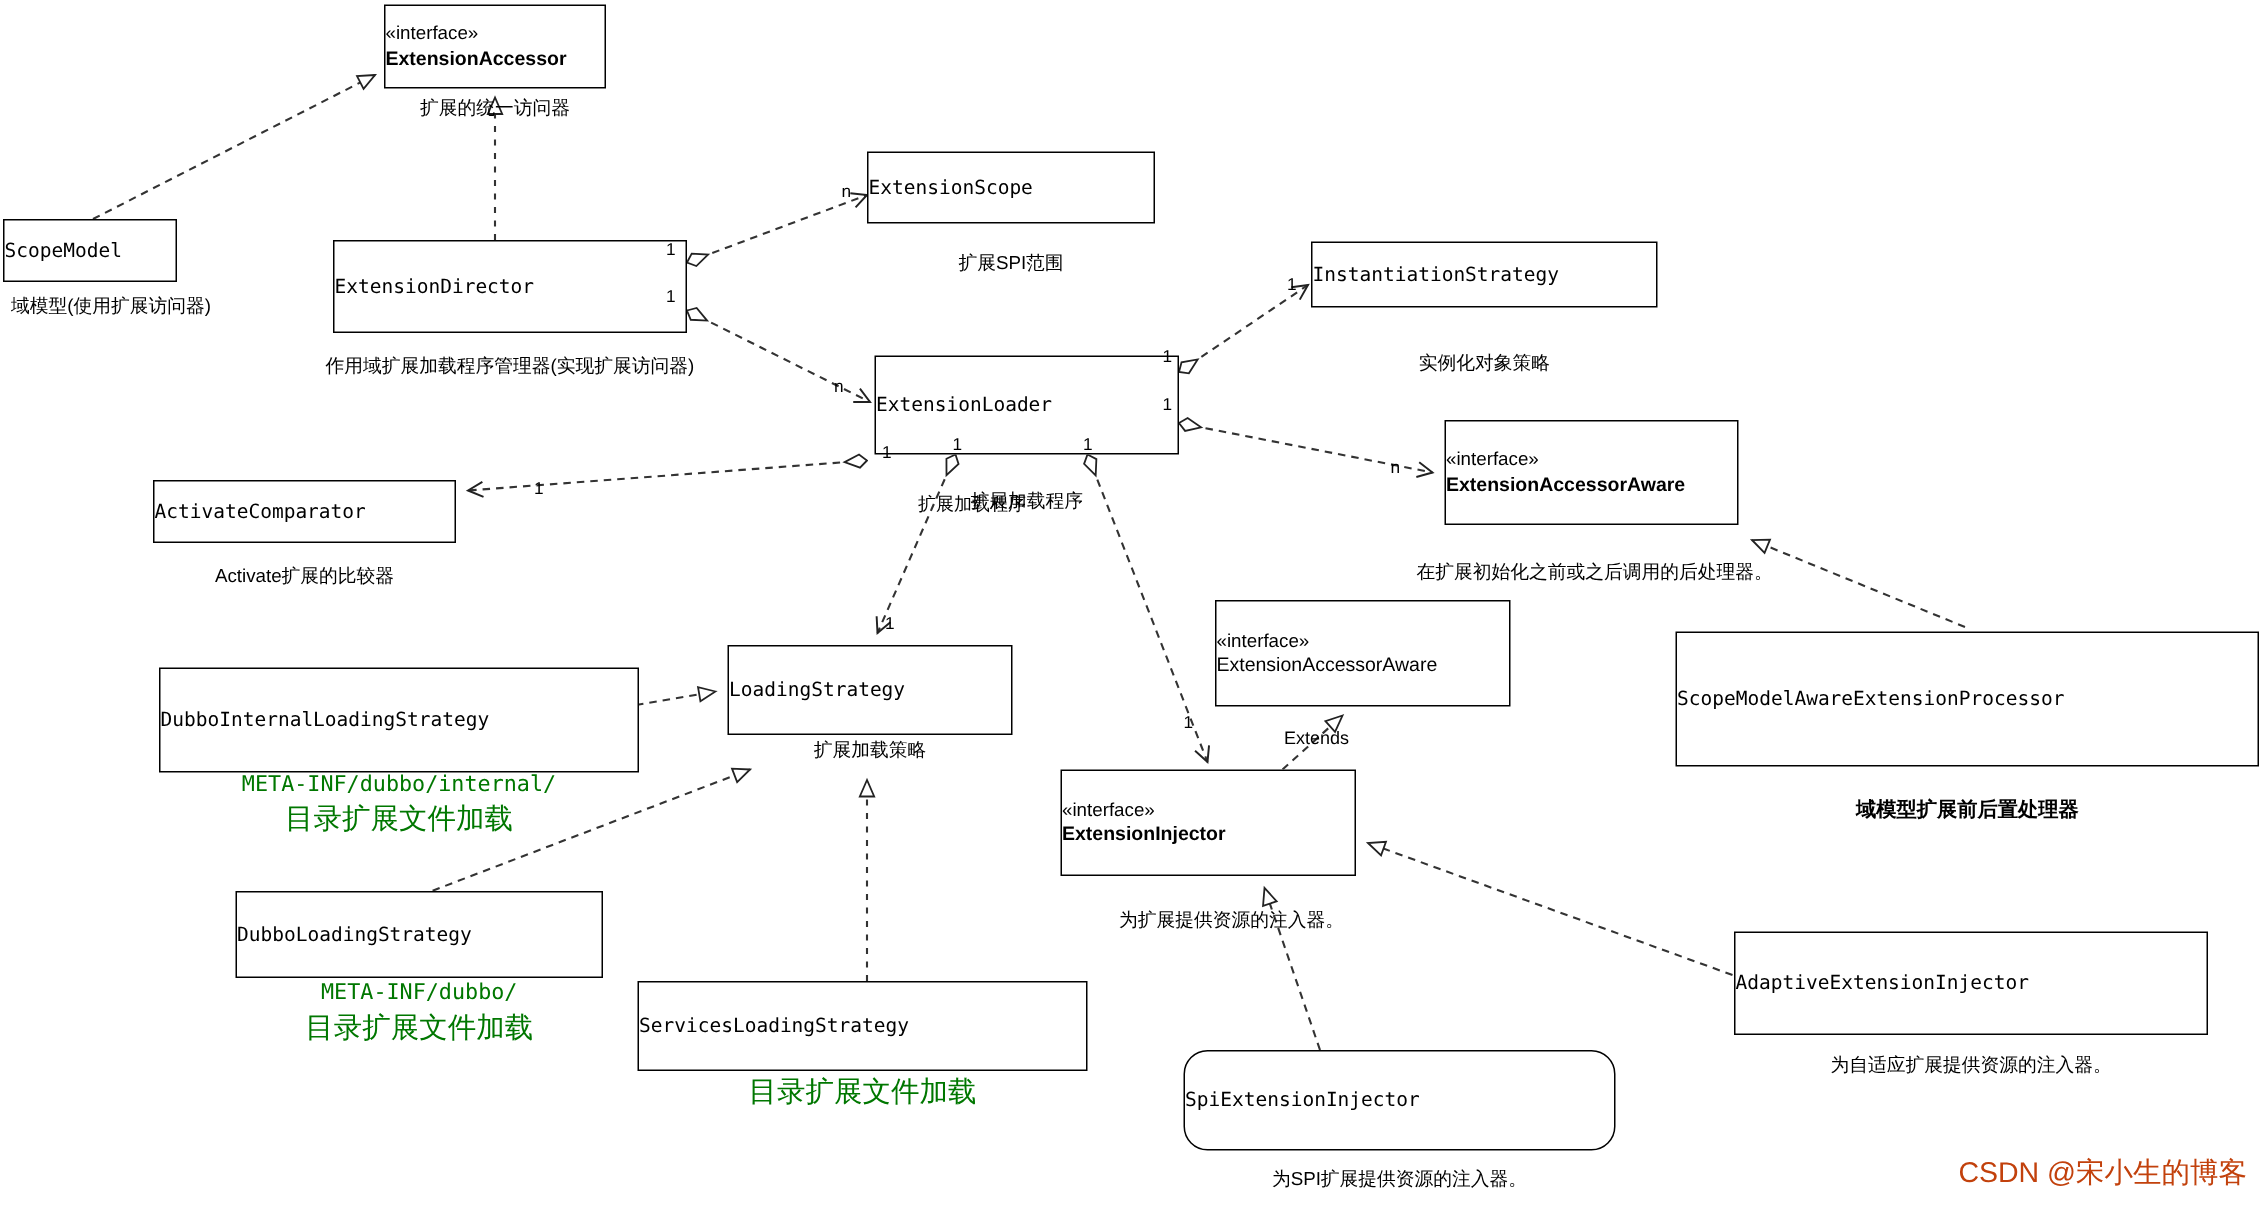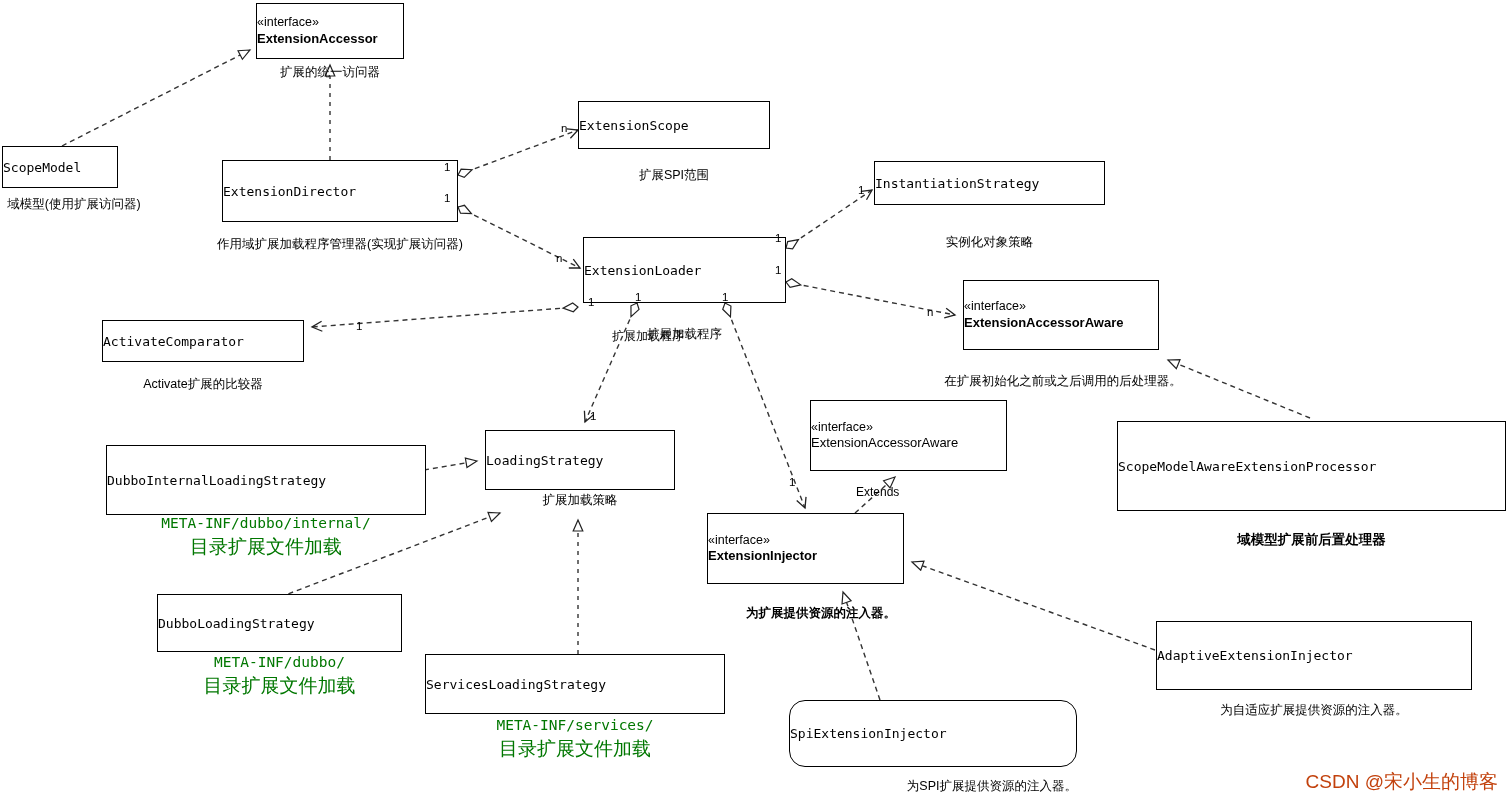--- a/index.html
+++ b/index.html
@@ -150,39 +150,38 @@
   </div>
   <div class="caption green" style="left:157px;top:653px;width:245px;">
     <div>META-INF/dubbo/</div>
     <div class="cn">目录扩展文件加载</div>
   </div>
 
   <div class="node" style="left:425px;top:654px;width:300px;height:60px;">
     <div class="cls">ServicesLoadingStrategy</div>
   </div>
   <div class="caption green" style="left:425px;top:716px;width:300px;">
-    <div>META-INF/services/</div>
     <div class="cn">目录扩展文件加载</div>
   </div>
 
   <div class="node iface" style="left:810px;top:400px;width:197px;height:71px;">
     <div class="stereo">«interface»</div>
     <div class="ifname reg">ExtensionAccessorAware</div>
   </div>
 
   <div class="node iface" style="left:707px;top:513px;width:197px;height:71px;">
     <div class="stereo">«interface»</div>
     <div class="ifname">ExtensionInjector</div>
   </div>
-  <div class="caption" style="left:707px;top:605px;width:228px;font-weight:bold;">为扩展提供资源的注入器。</div>
+  <div class="caption" style="left:707px;top:605px;width:228px;">为扩展提供资源的注入器。</div>
 
   <div class="node" style="left:789px;top:700px;width:288px;height:67px;border-radius:16px;">
     <div class="cls">SpiExtensionInjector</div>
   </div>
-  <div class="caption" style="left:789px;top:778px;width:288px;text-align:right;">为SPI扩展提供资源的注入器。</div>
+  <div class="caption" style="left:789px;top:778px;width:288px;">为SPI扩展提供资源的注入器。</div>
 
   <div class="node" style="left:1156px;top:621px;width:316px;height:69px;">
     <div class="cls">AdaptiveExtensionInjector</div>
   </div>
   <div class="caption" style="left:1156px;top:702px;width:316px;">为自适应扩展提供资源的注入器。</div>
 
   <div class="mult" style="left:444px;top:161px;">1</div>
   <div class="mult" style="left:561px;top:122px;">n</div>
 
   <div class="mult" style="left:444px;top:192px;">1</div>

